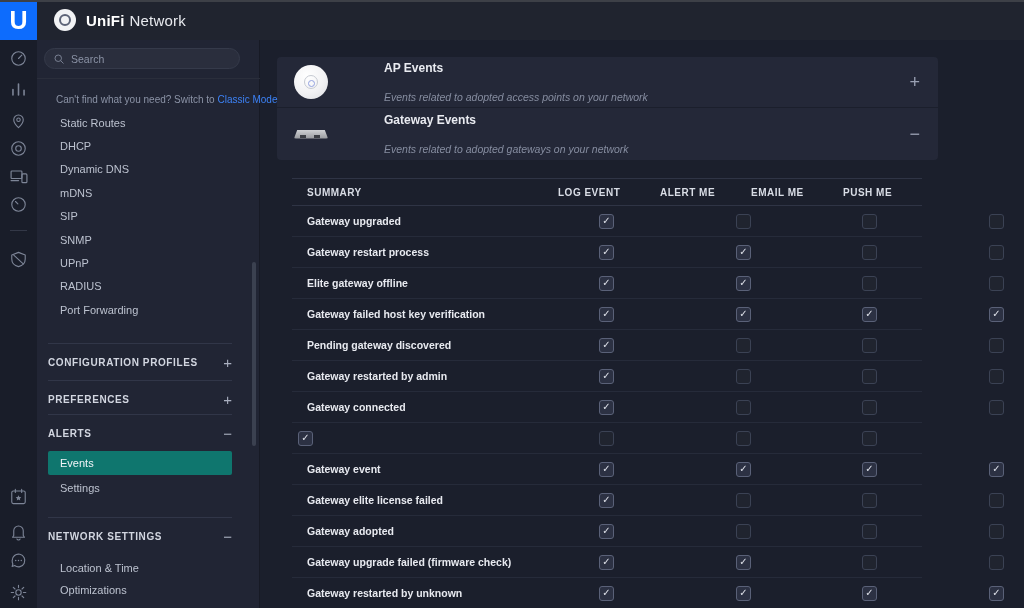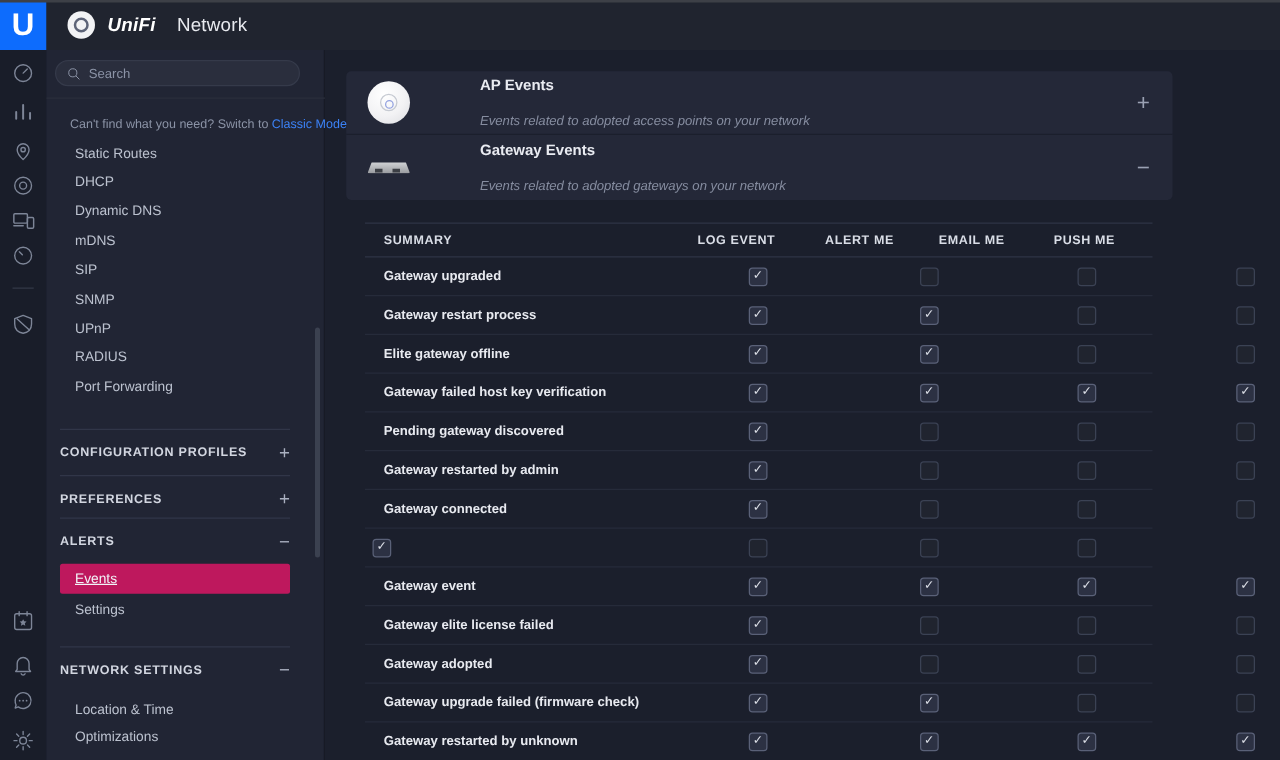--- a/index.html
+++ b/index.html
@@ -17,22 +17,22 @@
   .header { position:absolute; top:0; left:0; width:1024px; height:40px; background:#20242f; z-index:20; }
   .logo-square {
     position:absolute; top:0; left:0; width:37px; height:40px; background:#0d6cfd;
     display:flex; align-items:center; justify-content:center;
     color:#fff; font-size:25px; font-weight:bold; cursor:pointer;
   }
   .header-brand { position:absolute; left:54px; top:0; height:40px; display:flex; align-items:center; gap:10px; }
   .unifi-disc { width:22px; height:22px; border-radius:50%; background:#f2f3f5; position:relative; }
   .unifi-disc::after { content:""; position:absolute; left:5px; top:5px; width:8px; height:8px; border:2px solid #5d6478; border-radius:50%; }
   .header-title { color:#fff; font-size:15px; letter-spacing:.2px; }
-  .header-title .brand { font-weight:bold; font-style:italic; margin-right:5px; }
-  .header-title .product { font-weight:400; color:#e8eaef;margin-left:12px; }
+  .header-title .brand { font-weight:bold; margin-right:5px; }
+  .header-title .product { font-weight:400; color:#e8eaef; }
 
   
   .rail { position:absolute; left:0; top:40px; width:37px; height:568px; background:#191d29; z-index:10; }
   .rail-icon { position:absolute; left:0; width:37px; height:24px; display:flex; align-items:center; justify-content:center; cursor:pointer; }
   .rail-icon svg { stroke:#7d8597; fill:none; stroke-width:1.4; stroke-linecap:round; stroke-linejoin:round; }
   .rail-divider { position:absolute; left:10px; width:17px; height:1px; background:#333847; }
 
   
   .sidebar { position:absolute; left:37px; top:40px; width:223px; height:568px; background:#212534; border-right:1px solid #171a25; z-index:5; }
   .search-box {
@@ -61,21 +61,21 @@
     position:absolute; left:11px; width:184px; height:36px;
     display:flex; align-items:center; justify-content:space-between; cursor:pointer;
   }
   .section-label { font-size:10px; font-weight:bold; letter-spacing:.6px; color:#d2d6e0; }
   .section-toggle { font-size:15px; font-weight:300; color:#aab0c0; }
   .sub-item {
     position:absolute; left:11px; width:184px; height:24px;
     display:flex; align-items:center; padding-left:12px; border-radius:2px;
     font-size:11px; color:#bcc2cf; cursor:pointer;
   }
-  .sub-item.selected { background:#be185d; color:#f2f4f8;text-decoration:underline; }
+  .sub-item.selected { background:#0f766e; color:#f2f4f8; }
   .side-scrollbar { position:absolute; left:215px; top:222px; width:4px; height:184px; background:#3b4150; border-radius:2px; cursor:pointer; }
 
   
   .main { position:absolute; left:260px; top:40px; width:764px; height:568px; background:#1b1f2c; }
 
   .cards-panel { position:absolute; left:17px; top:17px; width:661px; height:103px; background:#242838; border-radius:4px; }
   .card-row { display:flex; align-items:center; padding:0 18px 0 16px; height:50px; cursor:pointer;gap:41px; }
   .card-row.gw { height:52px; }
   .card-sep { height:1px; background:#1b1f2c; margin:0; }
   .device-slot { width:36px; display:flex; align-items:center; justify-content:center; }

